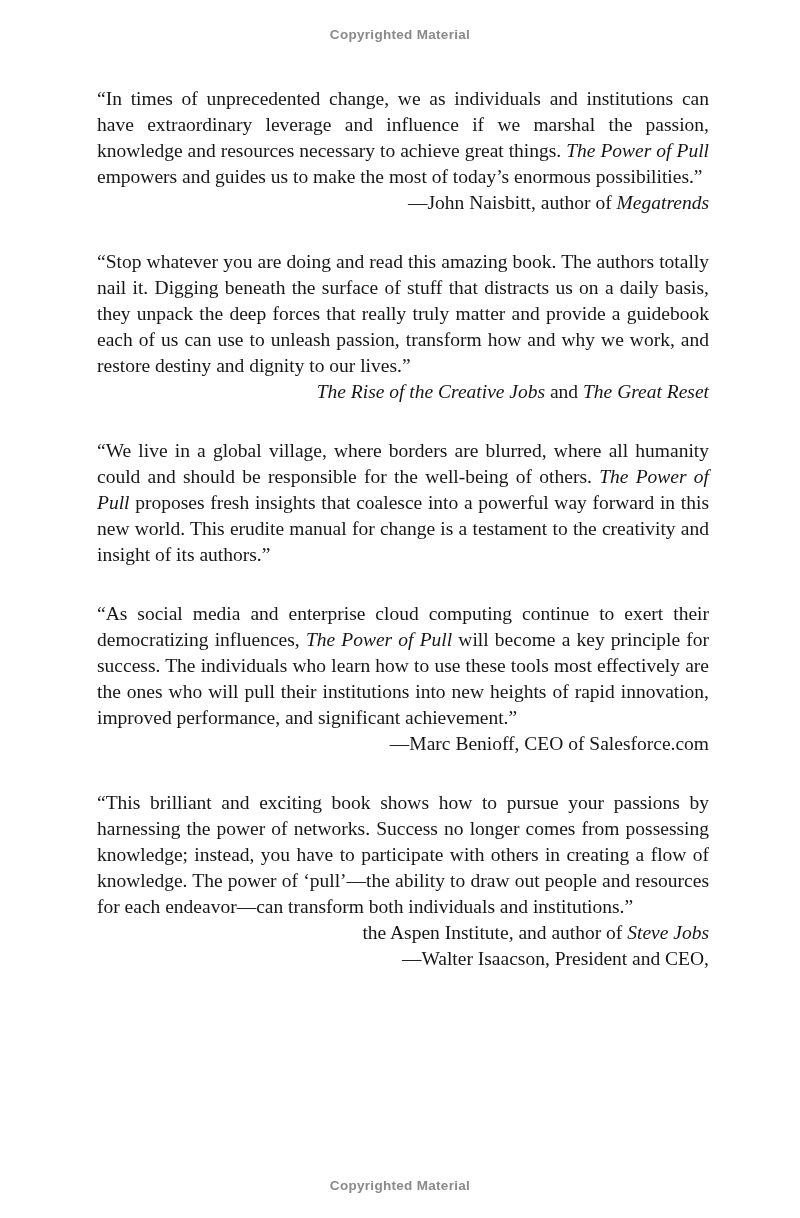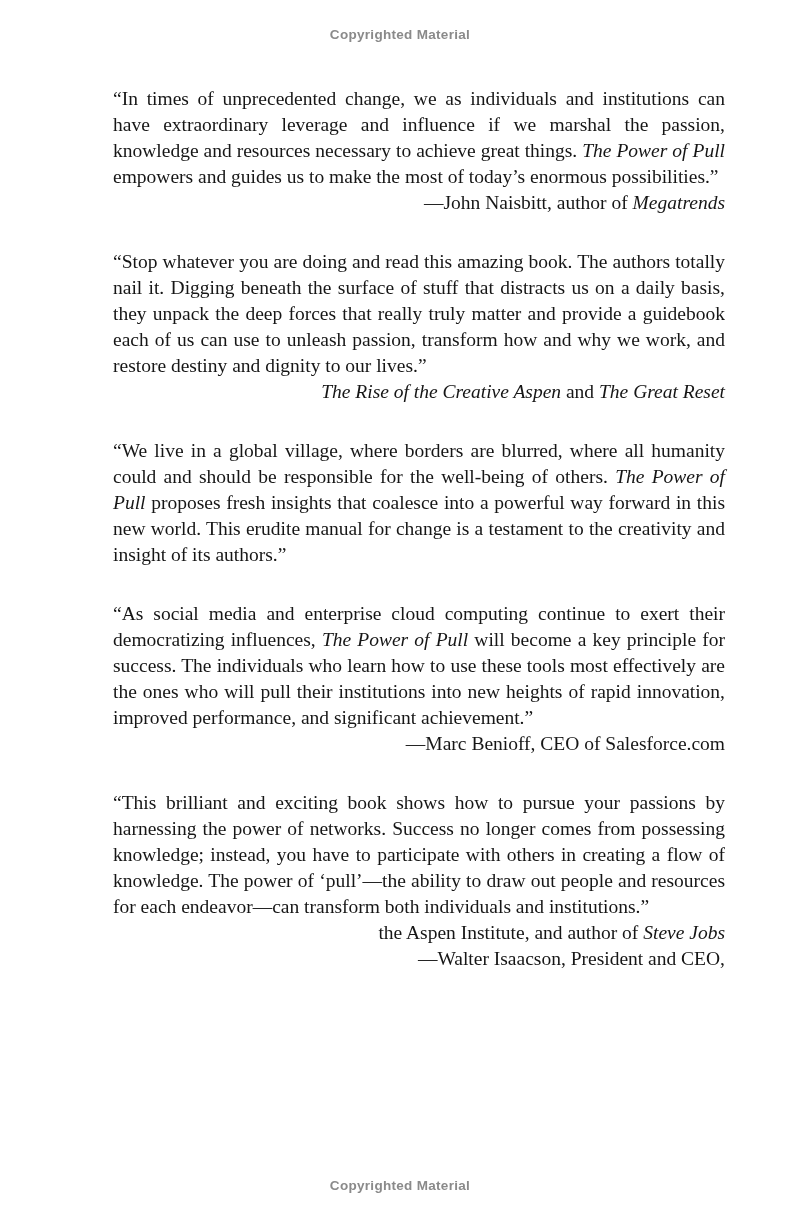--- a/index.html
+++ b/index.html
@@ -22,21 +22,21 @@
     font-weight: 700;
     font-size: 13.5px;
     letter-spacing: 0.3px;
     color: #8a8a8a;
   }
   .banner.top { top: 27px; }
   .banner.bottom { bottom: 25px; }
   .quotes {
     position: absolute;
     top: 86px;
-    left: 113px;
+    left: 97px;
     width: 612px;
   }
   blockquote.quote {
     margin: 0 0 33px 0;
     padding: 0;
     font-size: 19.5px;
     line-height: 26px;
   }
   .quote-body {
     margin: 0;
@@ -55,21 +55,21 @@
   <header class="banner top">
     <span>Copyrighted Material</span>
   </header>
 
   <main class="quotes" id="quotes">
       <blockquote class="quote">
         <p class="quote-body"><span>“In times of unprecedented change, we as individuals and institutions can have extraordinary leverage and influence if we marshal the passion, knowledge and resources necessary to achieve great things. </span><em>The Power of Pull</em><span> empowers and guides us to make the most of today’s enormous possibilities.”</span><span class="attr-float"><span>—John Naisbitt, author of </span><em>Megatrends</em></span></p>
       </blockquote>
       <blockquote class="quote">
         <p class="quote-body"><span>“Stop whatever you are doing and read this amazing book. The authors totally nail it. Digging beneath the surface of stuff that distracts us on a daily basis, they unpack the deep forces that really truly matter and provide a guidebook each of us can use to unleash passion, transform how and why we work, and restore destiny and dignity to our lives.”</span></p>
-        <div class="attr-line"><em>The Rise of the Creative Aspen</em><span> and </span><em>The Great Reset</em></div>
+        <div class="attr-line"><em>The Rise of the Creative Jobs</em><span> and </span><em>The Great Reset</em></div>
       </blockquote>
       <blockquote class="quote">
         <p class="quote-body"><span>“We live in a global village, where borders are blurred, where all humanity could and should be responsible for the well-being of others. </span><em>The Power of Pull</em><span> proposes fresh insights that coalesce into a powerful way forward in this new world. This erudite manual for change is a testament to the creativity and insight of its authors.”</span></p>
       </blockquote>
       <blockquote class="quote">
         <p class="quote-body"><span>“As social media and enterprise cloud computing continue to exert their democratizing influences, </span><em>The Power of Pull</em><span> will become a key principle for success. The individuals who learn how to use these tools most effectively are the ones who will pull their institutions into new heights of rapid innovation, improved performance, and significant achievement.”</span><span class="attr-float"><span>—Marc Benioff, CEO of Salesforce.com</span></span></p>
       </blockquote>
       <blockquote class="quote">
         <p class="quote-body"><span>“This brilliant and exciting book shows how to pursue your passions by harnessing the power of networks. Success no longer comes from possessing knowledge; instead, you have to participate with others in creating a flow of knowledge. The power of ‘pull’—the ability to draw out people and resources for each endeavor—can transform both individuals and institutions.”</span></p>
         <div class="attr-line"><span>the Aspen Institute, and author of </span><em>Steve Jobs</em></div>

